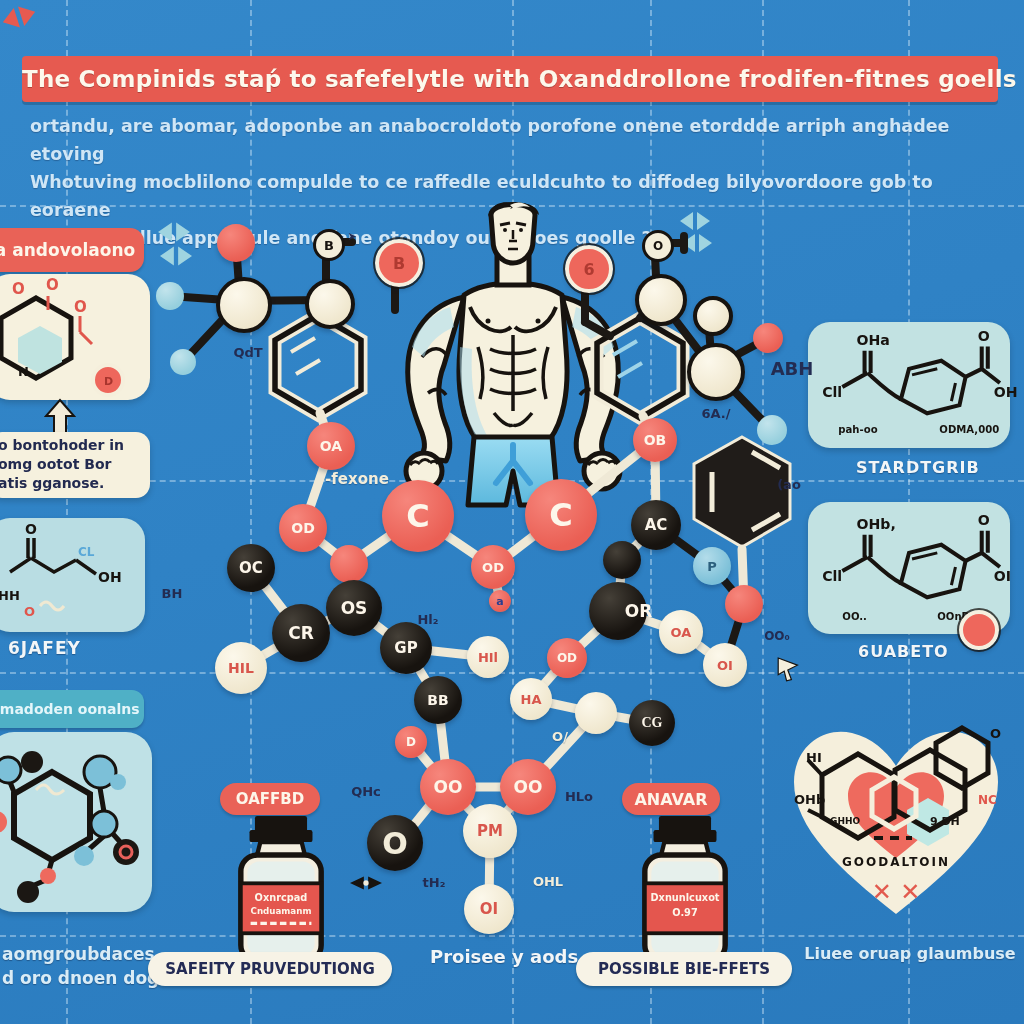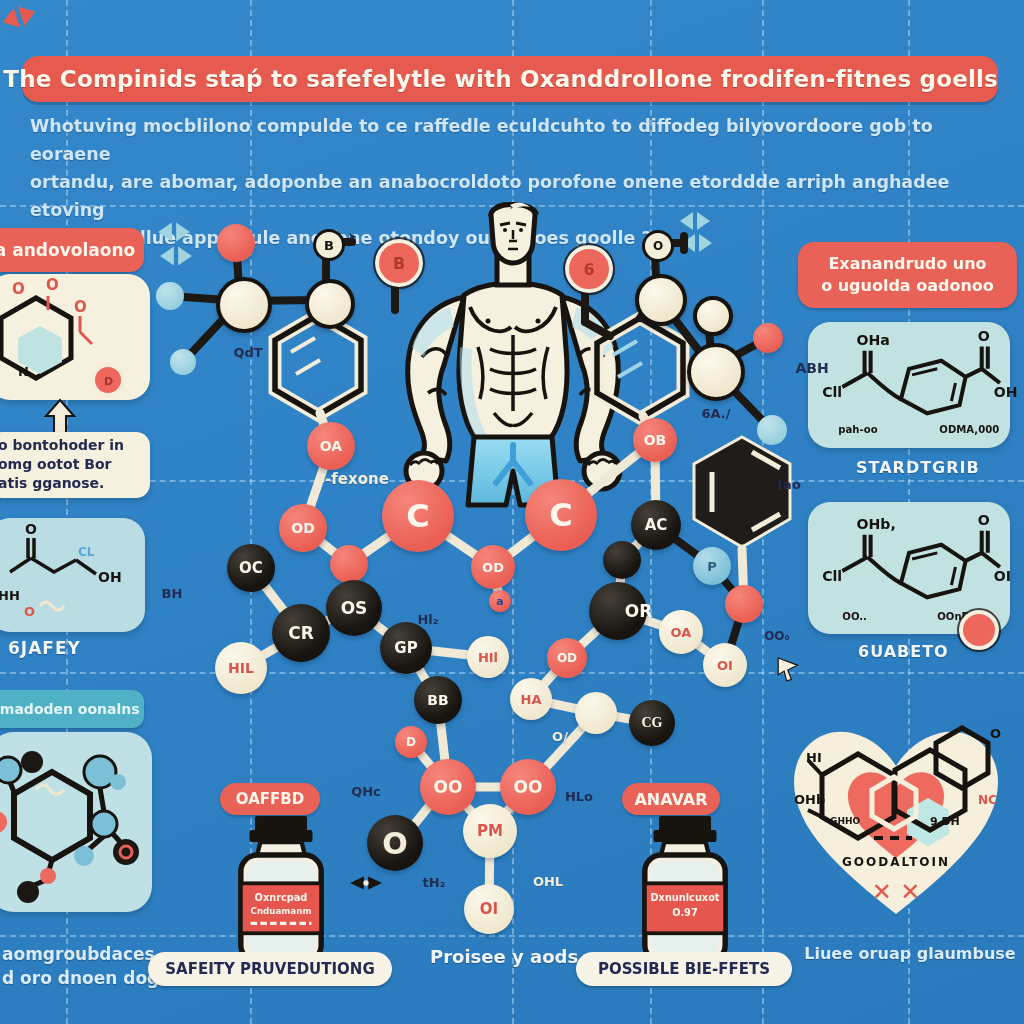--- a/index.html
+++ b/index.html
@@ -4,22 +4,22 @@
 <style>
   html,body{margin:0;padding:0;background:#20639b;}
   #stage{position:relative;width:1024px;height:1024px;overflow:hidden;
          background:linear-gradient(160deg,#3488ca 0%,#2f82c5 45%,#2a7abd 100%);
          font-family:"DejaVu Sans","Liberation Sans",sans-serif;}
   .grid-v{position:absolute;top:0;bottom:0;border-left:2px dashed rgba(235,246,255,.38);}
   .grid-h{position:absolute;left:0;right:0;border-top:2px dashed rgba(235,246,255,.38);}
 
   
   .title-banner{position:absolute;left:22px;top:56px;width:976px;height:46px;
-     background:#e65a50;border-radius:16px;box-shadow:0 3px 0 rgba(0,0,0,.18);
-     display:flex;align-items:center;justify-content:flex-end;}
+     background:#e65a50;border-radius:4px;box-shadow:0 3px 0 rgba(0,0,0,.18);
+     display:flex;align-items:center;justify-content:flex-start;}
   .title-banner span{color:#fdf8ec;font-weight:bold;font-size:23px;white-space:nowrap;
      text-shadow:0 1px 0 rgba(0,0,0,.25);letter-spacing:.2px;}
   .subtitle{position:absolute;left:30px;top:112px;width:970px;color:#cfe6f6;
      font-weight:bold;font-size:17.5px;line-height:28px;text-shadow:0 1px 1px rgba(20,50,90,.4);}
 
   
   .pill{position:absolute;background:#e96257;border-radius:18px;display:flex;align-items:center;
      justify-content:center;color:#fdf6ea;font-weight:bold;box-shadow:0 2px 3px rgba(0,0,0,.2);}
   .white-pill{position:absolute;background:#f7f3e6;border-radius:18px;display:flex;align-items:center;
      justify-content:center;color:#232b55;font-weight:bold;box-shadow:0 2px 3px rgba(0,0,0,.25);}
@@ -62,22 +62,22 @@
   <div class="grid-v" style="left:908px"></div>
   <div class="grid-h" style="top:205px"></div>
   <div class="grid-h" style="top:480px"></div>
   <div class="grid-h" style="top:672px"></div>
   <div class="grid-h" style="top:935px"></div>
 
   <div class="title-banner">
     <span>The Compinids staṕ to safefelytle with Oxanddrollone frodifen-fitnes goells</span>
   </div>
   <div class="subtitle">
+    <div>ortandu, are abomar, adoponbe an anabocroldoto porofone onene etorddde arriph anghadee etoving</div>
     <div>Whotuving mocblilono compulde to ce raffedle eculdcuhto to diffodeg bilyovordoore gob to eoraene</div>
-    <div>ortandu, are abomar, adoponbe an anabocroldoto porofone onene etorddde arriph anghadee etoving</div>
     <div>safeg arocdlue approcule ane fane otondoy our cffloes goolle ?</div>
   </div>
 
   <svg style="left:2px;top:4px;width:34px;height:26px" viewBox="0 0 30 18">
       <path d="M0,9 L13,0 L13,18 Z M30,9 L17,0 L17,18 Z" fill="#e65a50" transform="rotate(-18 15 9)"></path>
     </svg>
   <svg style="left:158px;top:222px;width:32px;height:20px" viewBox="0 0 30 18">
       <path d="M0,9 L13,0 L13,18 Z M30,9 L17,0 L17,18 Z" fill="#9fd4e0"></path>
     </svg>
   <svg style="left:160px;top:246px;width:32px;height:20px" viewBox="0 0 30 18">
@@ -164,24 +164,20 @@
       <circle cx="60" cy="144" r="8" fill="#ee6a5e"></circle>
       <circle cx="40" cy="160" r="11" fill="#1b1713"></circle>
     </svg>
   </div>
 
   <div class="caption" style="left:2px;top:942px;font-size:17px;line-height:24px;color:#d9ecf6;">
     <div>aomgroubdaces</div>
     <div>d oro dnoen dogs</div>
   </div>
 
-  <div class="pill" style="left:798px;top:242px;width:219px;height:66px;border-radius:16px;font-size:16px;line-height:22px;flex-direction:column;">
-    <div>Exanandrudo uno</div>
-    <div>o uguolda oadonoo</div>
-  </div>
 
   <div class="card tealcard" style="left:808px;top:322px;width:202px;height:126px;">
     <svg style="left:0;top:0;width:202px;height:126px" viewBox="0 0 200 124">
       <path d="M62,28 V50 M56,28 V50 M59,50 C70,60 80,70 92,76 M156,54 L172,46 M172,46 V24 M178,46 V24 M172,46 L190,60 M59,50 L34,64" stroke="#17130f" stroke-width="4" fill="none"></path>
       <polygon points="92,76 100,46 132,38 156,54 150,82 118,90" fill="none" stroke="#17130f" stroke-width="4"></polygon>
       <path d="M103,52 L128,46 M146,60 L142,78" stroke="#17130f" stroke-width="3"></path>
       <text x="48" y="22" font-size="14" fill="#17130f">OHa</text>
       <text x="14" y="74" font-size="14" fill="#17130f">Cll</text>
       <text x="168" y="18" font-size="14" fill="#17130f">O</text>
       <text x="184" y="74" font-size="14" fill="#17130f">OH</text>
@@ -427,21 +423,21 @@
       <div class="node cream" style="left: 463px; top: 804px; height: 54px; width: 54px;">
         <span style="color: rgb(216, 86, 76); font-size: 15px;">PM</span>
       </div>
       <div class="node cream" style="left: 464px; top: 884px; height: 50px; width: 50px;">
         <span style="color: rgb(216, 86, 76); font-size: 15px;">OI</span>
       </div>
       <div class="node ring" style="left: 959px; top: 610px; height: 32px; width: 32px;"></div>
       <span class="float-text dark" style="left: 248px; top: 352px; font-size: 13px;">QdT</span>
       <span class="float-text dark" style="left: 352px; top: 236px; font-size: 11px;">➤</span>
       <span class="float-text light" style="left: 357px; top: 479px; font-size: 15px;">-fexone</span>
-      <span class="float-text dark" style="left: 812px; top: 368px; font-size: 14px; text-align: right;">ABH</span>
+      <span class="float-text dark" style="left: 792px; top: 368px; font-size: 18px; text-align: right;">ABH</span>
       <span class="float-text dark" style="left: 716px; top: 413px; font-size: 13px;">6A./</span>
       <span class="float-text dark" style="left: 789px; top: 484px; font-size: 13px;">(ao</span>
       <span class="float-text dark" style="left: 172px; top: 593px; font-size: 13px;">BH</span>
       <span class="float-text dark" style="left: 428px; top: 619px; font-size: 13px;">Hl₂</span>
       <span class="float-text light" style="left: 560px; top: 736px; font-size: 13px;">O/</span>
       <span class="float-text dark" style="left: 579px; top: 796px; font-size: 13px;">HLo</span>
       <span class="float-text dark" style="left: 366px; top: 791px; font-size: 13px;">QHc</span>
       <span class="float-text dark" style="left: 434px; top: 882px; font-size: 13px;">tH₂</span>
       <span class="float-text light" style="left: 548px; top: 881px; font-size: 13px;">OHL</span>
       <span class="float-text dark" style="left: 777px; top: 636px; font-size: 12px;">OO₀</span>

